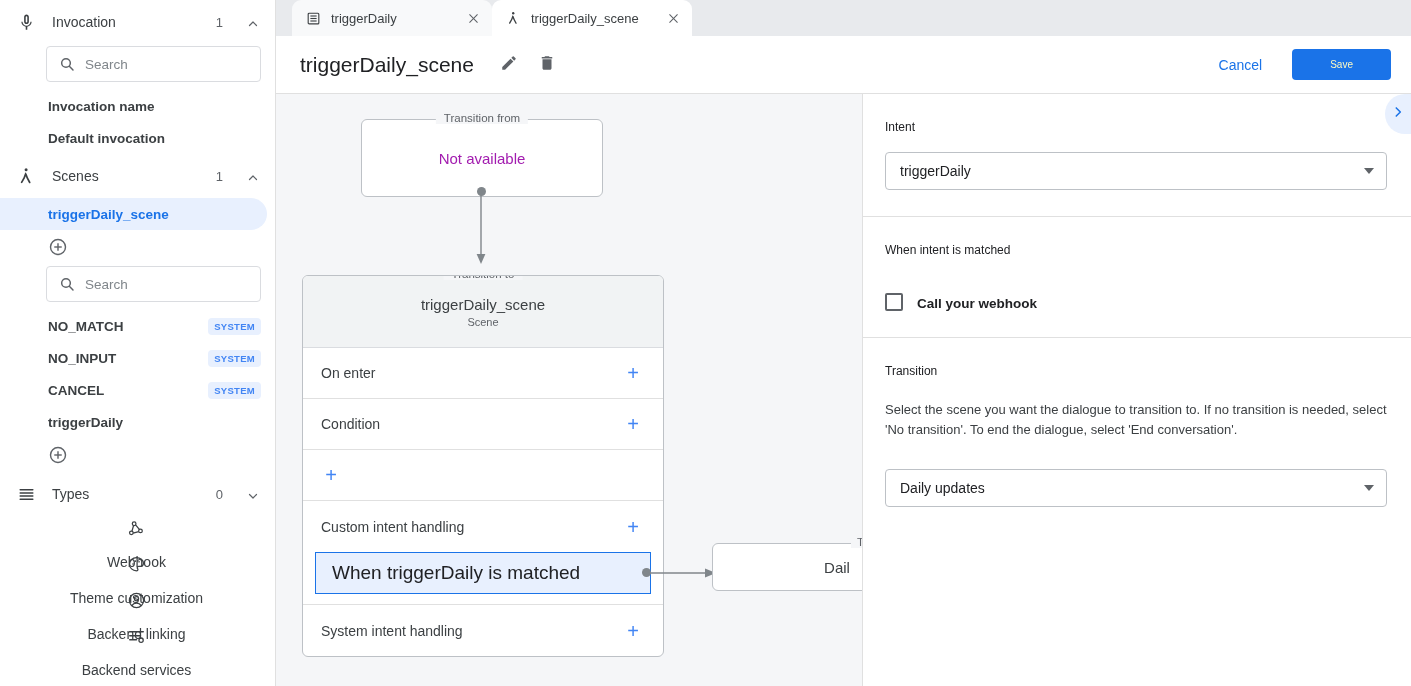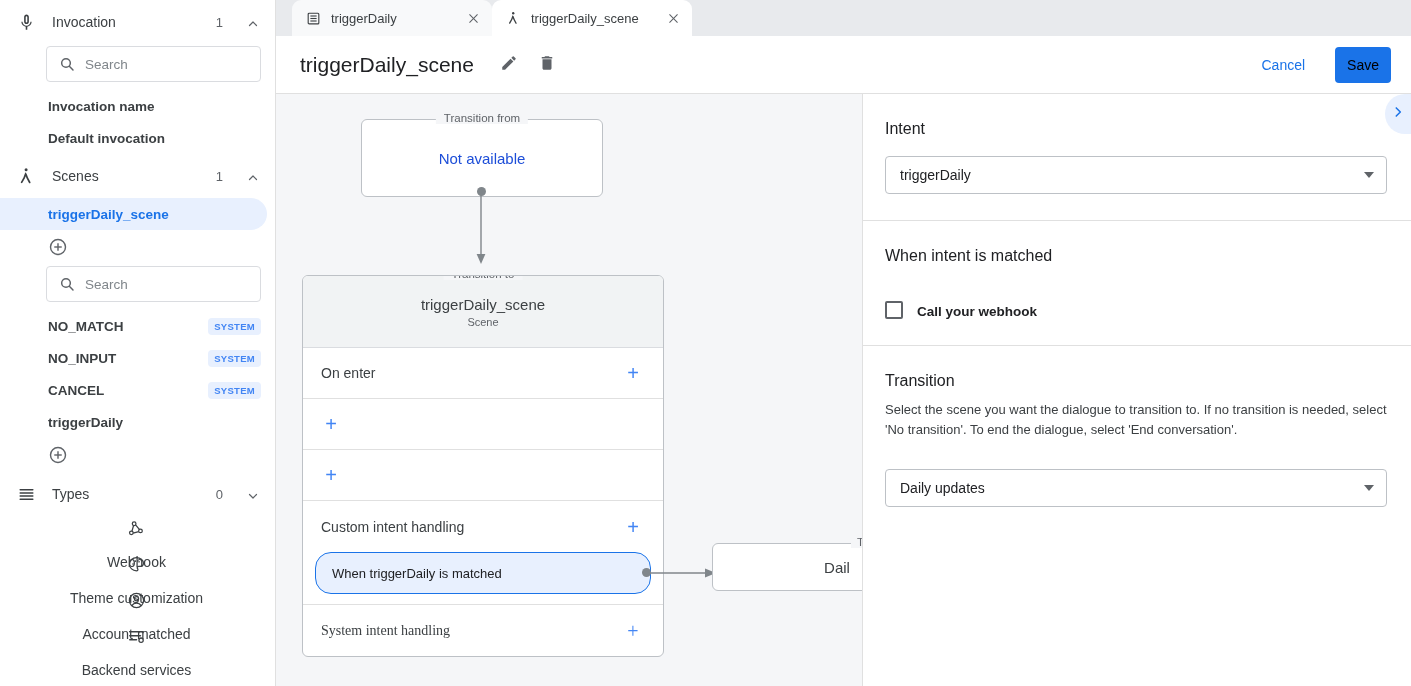--- a/index.html
+++ b/index.html
@@ -100,23 +100,23 @@
     display: flex; align-items: center; justify-content: center;
     color: #5f6368; cursor: pointer; background: transparent; border: 0;
   }
   .spacer { flex: 1; }
   .btn-cancel {
     background: transparent; border: 0; color: #1a73e8;
     font-size: 14px; font-family: "Liberation Sans", sans-serif;
     padding: 9px 16px; border-radius: 4px; cursor: pointer;
   }
   .btn-save {
-    background: #1a73e8; border: 0; color: #000000;
-    font-size: 14px; font-family: "Liberation Sans", sans-serif;
-    padding: 10px 12px; border-radius: 4px; cursor: pointer; margin-left: 10px;
+    background: #1a73e8; border: 0; color: #fef9c3;
+    font-size: 10px; font-family: "Liberation Sans", sans-serif;
+    padding: 10px 38px; border-radius: 4px; cursor: pointer; margin-left: 10px;
   }
 
   
   .body-split { flex: 1; display: flex; position: relative; overflow: hidden; }
 
   
   .canvas {
     flex: 1; background: #f5f6f8; position: relative; overflow: hidden;
   }
 
@@ -125,51 +125,51 @@
     position: absolute;
     border: 1px solid #bdc1c6; border-radius: 6px; background: #ffffff;
   }
   .node-legend {
     position: absolute; top: -8px; left: 50%; transform: translateX(-50%);
     background: #f5f6f8; padding: 0 8px; font-size: 11.5px; color: #5f6368;
     white-space: nowrap;
   }
   .node-body {
     display: flex; align-items: center; justify-content: center;
-    height: 100%; font-size: 15px; color: #1d4ed8;
+    height: 100%; font-size: 15px; color: #a21caf;
   }
 
   
   .scene-card {
     position: absolute; background: #fff;
     border: 1px solid #bdc1c6; border-radius: 6px; overflow: hidden;
   }
   .scene-head {
     background: #f1f3f4; height: 72px;
     display: flex; flex-direction: column; align-items: center; justify-content: center;
     border-bottom: 1px solid #dadce0; gap: 3px;
   }
   .scene-head .sc-title { font-size: 15px; color: #3c4043; }
   .scene-head .sc-sub { font-size: 11px; color: #5f6368; }
   .scene-row {
     height: 51px; display: flex; align-items: center;
     padding: 0 20px 0 18px; border-bottom: 1px solid #e0e0e0;
     font-size: 14px; color: #3c4043; cursor: pointer;
   }
-  .scene-row:last-child { border-bottom: 0; font-family: Liberation Serif, serif; }
+  .scene-row:last-child { border-bottom: 0; }
   .scene-row .r-label { flex: 1; }
   .plus-btn {
     color: #4285f4; font-size: 20px; line-height: 1; cursor: pointer;
     width: 20px; height: 20px; display: flex; align-items: center; justify-content: center;
   }
   .scene-sub-wrap { padding: 0 12px 10px 12px; border-bottom: 1px solid #e0e0e0; }
   .scene-chip {
     height: 42px; border: 1px solid #1a73e8; background: #e8f0fe;
-    border-radius: 16px; display: flex; align-items: center;
-    padding: 0 16px; font-size: 13px; color: #202124; cursor: pointer;
+    border-radius: 0; display: flex; align-items: center;
+    padding: 0 16px; font-size: 19px; color: #202124; cursor: pointer;
   }
 
   
   .stub-node {
     position: absolute; border: 1px solid #bdc1c6; border-radius: 6px;
     background: #fff;
   }
   .stub-legend {
     position: absolute; top: -8px; left: 138px;
     background: #f5f6f8; padding: 0 6px; font-size: 11.5px; color: #5f6368;
@@ -184,22 +184,22 @@
   .conn { position: absolute; pointer-events: none; }
   .dot { position: absolute; width: 9px; height: 9px; border-radius: 50%; background: #80868b; }
 
   
   .rightpanel {
     width: 549px; flex: 0 0 549px; background: #ffffff;
     border-left: 1px solid #e0e0e0; position: relative; overflow: hidden;
   }
   .rp-section { padding: 26px 24px 26px 22px; border-bottom: 1px solid #e0e0e0; }
   .rp-section.last { border-bottom: 0; }
-  .rp-title { font-size: 16px; color: #202124; margin-bottom: 18px; }
-  .rp-title.tight { margin-bottom: 10px; }
+  .rp-title { font-size: 12px; color: #202124; margin-bottom: 18px; }
+  .rp-title.tight { margin-bottom: 22px; }
   .rp-desc { font-size: 13px; color: #3c4043; line-height: 1.5; margin-bottom: 30px; }
   .select {
     height: 38px; border: 1px solid #bdc1c6; border-radius: 4px;
     display: flex; align-items: center; padding: 0 12px 0 14px;
     font-size: 14px; color: #202124; cursor: pointer; background: #fff;
   }
   .select .sval { flex: 1; }
   .caret {
     width: 0; height: 0; border-left: 5px solid transparent;
     border-right: 5px solid transparent; border-top: 6px solid #5f6368;
@@ -373,21 +373,21 @@
       <span class="glabel">Theme customization</span>
     </div>
     <div class="nav-item">
       <span class="gicon">
         <svg width="19" height="19" viewBox="0 0 24 24" fill="none" stroke="currentColor" stroke-width="1.6">
             <circle cx="12" cy="12" r="9"></circle>
             <circle cx="12" cy="9.8" r="2.6"></circle>
             <path d="M6.3 18.6c1-2.1 3.1-3.3 5.7-3.3s4.7 1.2 5.7 3.3"></path>
           </svg>
       </span>
-      <span class="glabel">Account matched</span>
+      <span class="glabel">Backend linking</span>
     </div>
     <div class="nav-item">
       <span class="gicon">
         <svg width="19" height="19" viewBox="0 0 24 24" fill="none" stroke="currentColor" stroke-width="1.9" stroke-linecap="round">
             <line x1="3.5" y1="6" x2="20.5" y2="6"></line>
             <line x1="3.5" y1="11" x2="17" y2="11"></line>
             <line x1="3.5" y1="16" x2="12" y2="16"></line>
             <circle cx="17.8" cy="16.6" r="2.7" stroke-width="1.6"></circle>
           </svg>
       </span>
@@ -473,20 +473,21 @@
           <div class="scene-head">
             <span class="sc-title">triggerDaily_scene</span>
             <span class="sc-sub">Scene</span>
           </div>
 
           <div class="scene-row">
             <span class="r-label">On enter</span>
             <span class="plus-btn">+</span>
           </div>
           <div class="scene-row">
+            <span class="r-label">Condition</span>
             <span class="plus-btn">+</span>
           </div>
           <div class="scene-row">
             <span class="plus-btn">+</span>
           </div>
 
           <div class="scene-row" style="border-bottom:0;">
             <span class="r-label">Custom intent handling</span>
             <span class="plus-btn">+</span>
           </div>

